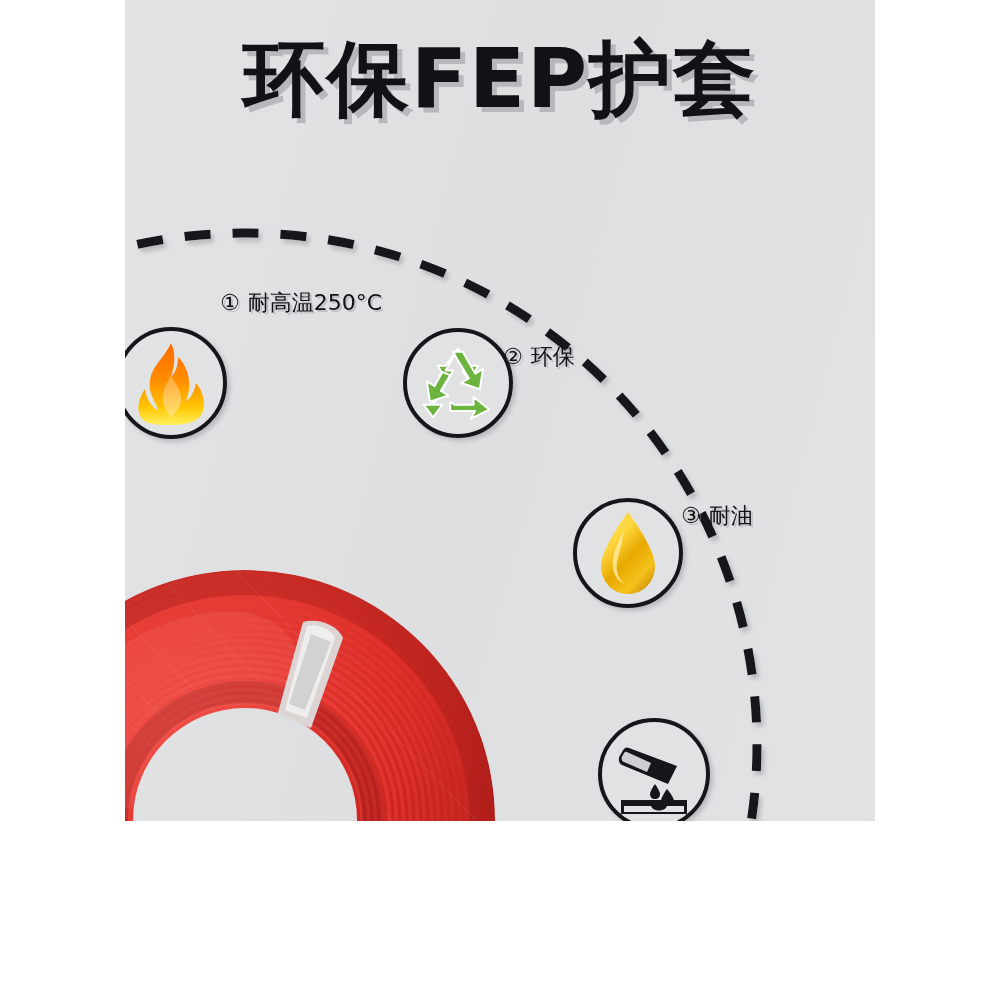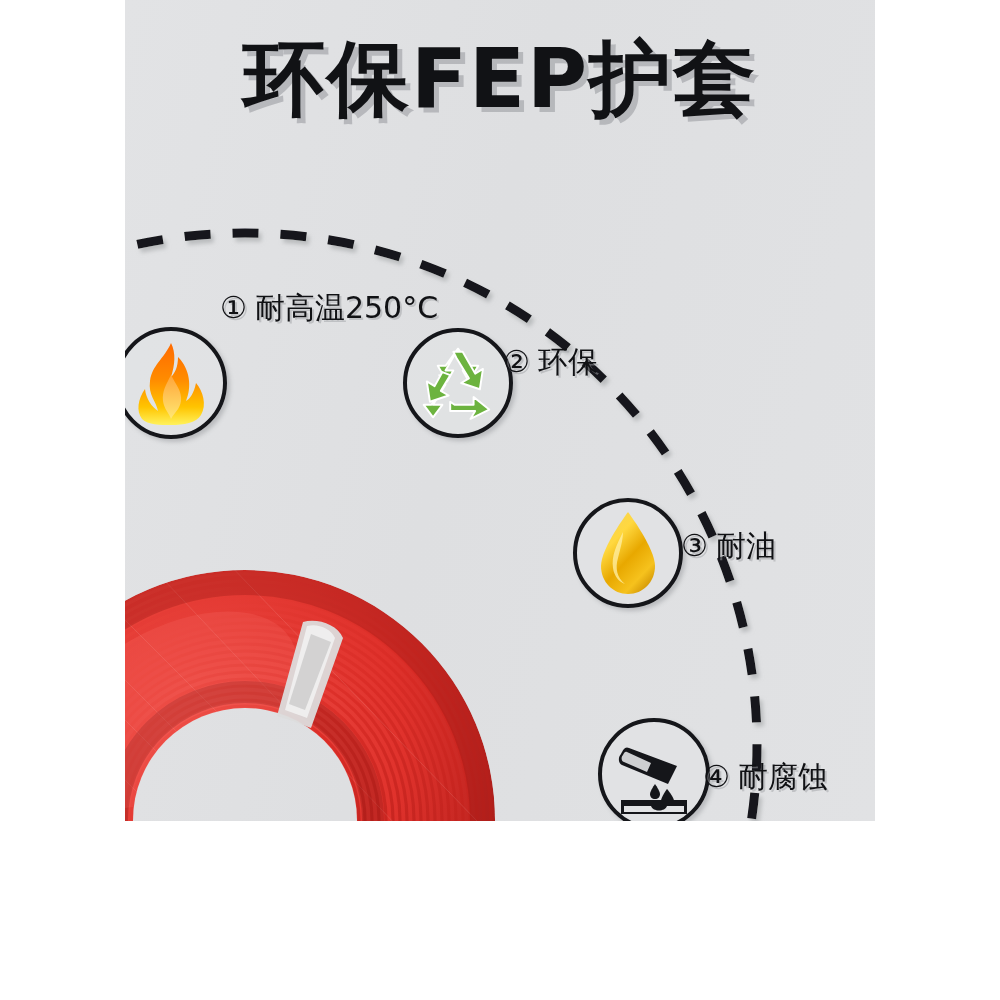--- a/index.html
+++ b/index.html
@@ -61,21 +61,21 @@
     display: flex;
     align-items: center;
     justify-content: center;
   }
   .bubble svg { display: block; }
   
   .feat-label {
     position: absolute;
     white-space: nowrap;
     color: #101114;
-    font-size: 30px;
+    font-size: 22px;
     font-family: "DejaVu Sans", "Liberation Sans", sans-serif;
     text-shadow: 2px 2px 0 rgba(160,162,166,0.5);
   }
   .feat-label .num { margin-right: 8px; }
   
   #coil-wrap {
     position: absolute;
     left: -140px;
     top: 560px;
     width: 520px;
@@ -155,40 +155,37 @@
             <stop offset="80%" stop-color="#f6c21d"></stop>
             <stop offset="100%" stop-color="#c98b00"></stop>
           </linearGradient>
         </defs>
         <path d="M31 2 C31 2 4 38 4 56 C4 72 16 84 31 84 C46 84 58 72 58 56
                  C58 38 31 2 31 2 Z" fill="url(#oilGrad)"></path>
         <path d="M26 22 C20 34 14 46 16 58 C17 66 22 72 28 74
                  C20 68 18 58 21 48 C23 40 26 30 26 22 Z" fill="#fff0a8" opacity="0.75"></path>
       </svg>
     </div>
-    <div class="feat-label" style="left:556px; top:526px;">
+    <div class="feat-label" style="left:556px; top:501px;">
       <span class="num">③</span><span>耐油</span>
     </div>
 
     <div class="bubble" style="left:473px; top:718px; width:112px; height:112px;">
       <svg width="82" height="80" viewBox="0 0 82 80">
 
         <path d="M8 20 C5 23 5 29 9 31 L55 50 L64 32 L16 14 C12 12 10 16 8 20 Z" fill="#15161a"></path>
         <path d="M10 21 C8 23 8 27 11 28 L34 38 L38 29 L14 18 C12 17 11 19 10 21 Z" fill="#e2e3e5" opacity="0.9"></path>
 
         <path d="M42 50 C42 50 37 57 37 60 C37 63 39 65 42 65 C45 65 47 63 47 60 C47 57 42 50 42 50 Z" fill="#15161a"></path>
         <path d="M54 55 C54 55 48 63 48 67 C48 70 51 73 54 73 C58 73 61 70 61 67 C61 63 54 55 54 55 Z" fill="#15161a"></path>
 
         <path d="M8 70 L74 70 L74 80 L8 80 Z" fill="#15161a"></path>
         <path d="M11 72 L38 72 C40 78 52 78 54 72 L71 72 L71 78 L11 78 Z" fill="#e2e3e5"></path>
         <path d="M8 66 L74 66 L74 70 L8 70 Z" fill="#15161a"></path>
       </svg>
-    </div>
-    <div class="feat-label" style="left:578px; top:757px;">
-      <span class="num">④</span><span>耐腐蚀</span>
     </div>
 
     <div id="coil-wrap">
       <svg width="520" height="520" viewBox="0 0 520 520" xmlns="http://www.w3.org/2000/svg">
         <defs>
           <radialGradient id="coilShade" cx="0.42" cy="0.34" r="0.72">
             <stop offset="0%" stop-color="#f0514a"></stop>
             <stop offset="55%" stop-color="#e0322c"></stop>
             <stop offset="100%" stop-color="#a81b18"></stop>
           </radialGradient>

